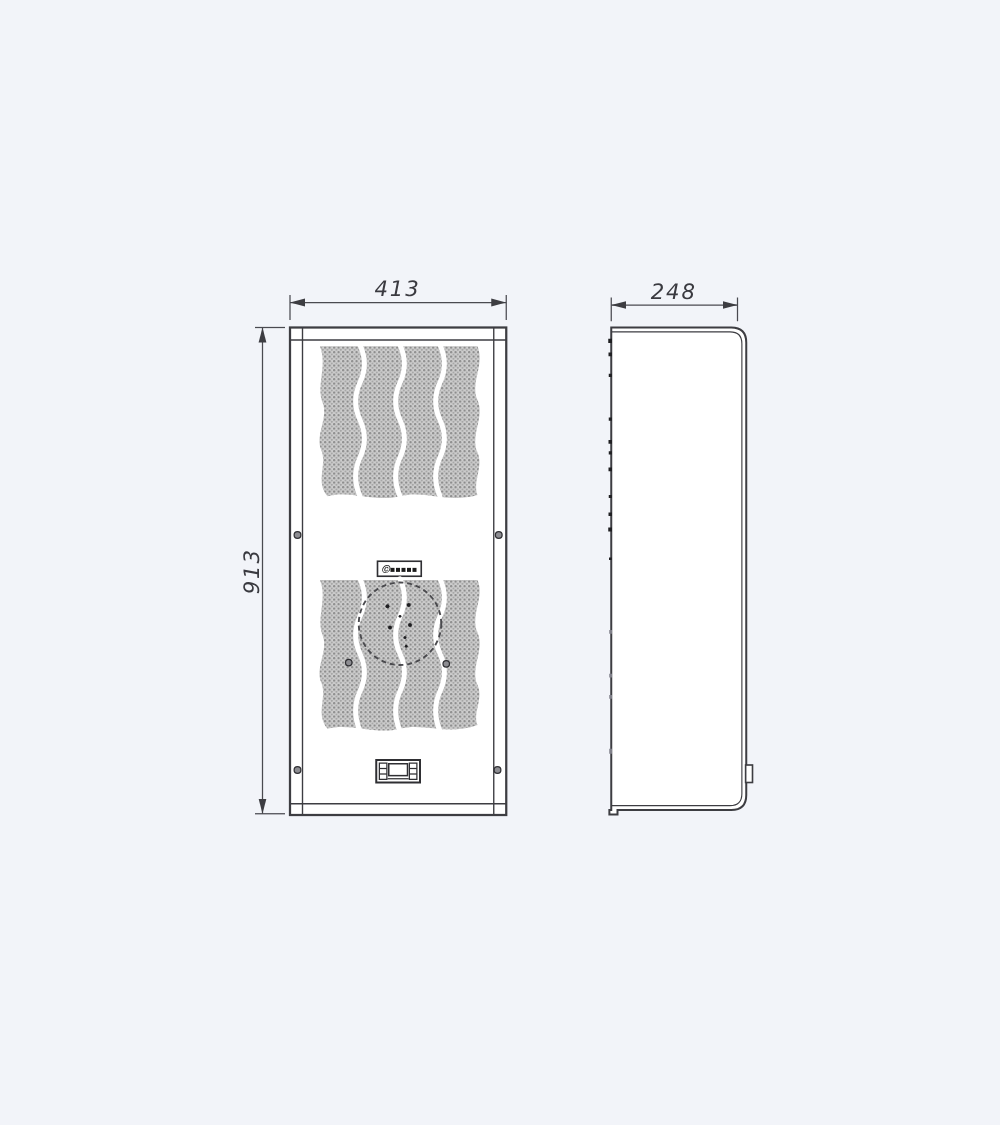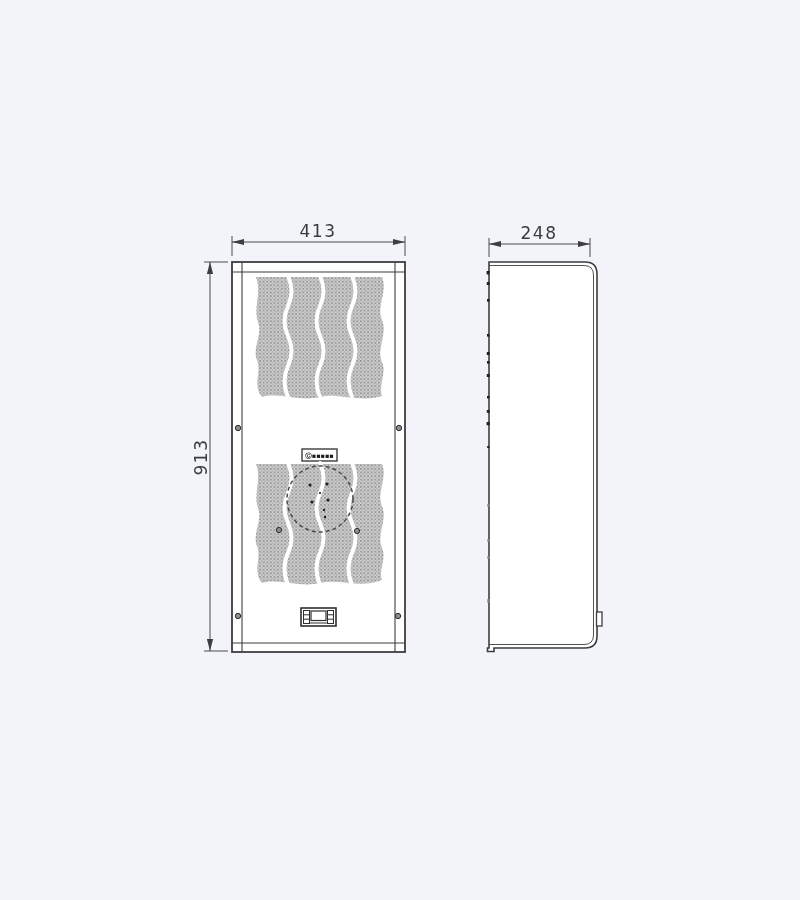--- a/index.html
+++ b/index.html
@@ -2,21 +2,21 @@
 <html><head>
 <meta charset="utf-8">
 <style>
   html,body{margin:0;padding:0;}
   body{
     width:800px;height:900px;
     background:#f2f4f9;
     font-family:"DejaVu Sans","Liberation Sans",sans-serif;
     overflow:hidden;
   }
-  .sheet{position:relative;width:760px;height:900px;}
+  .sheet{position:relative;width:760px;height:900px;font-style:italic;}
   svg{position:absolute;left:0;top:0;}
   text{
     font-family:"DejaVu Sans","Liberation Sans",sans-serif;
     fill:#3a3a40;
   }
   .dim-text{font-size:17px;letter-spacing:1.5px;}
   .logo-text{font-size:6.5px;letter-spacing:0;fill:#1c1c1c;font-weight:bold;}
 </style>
 </head>
 <body>

